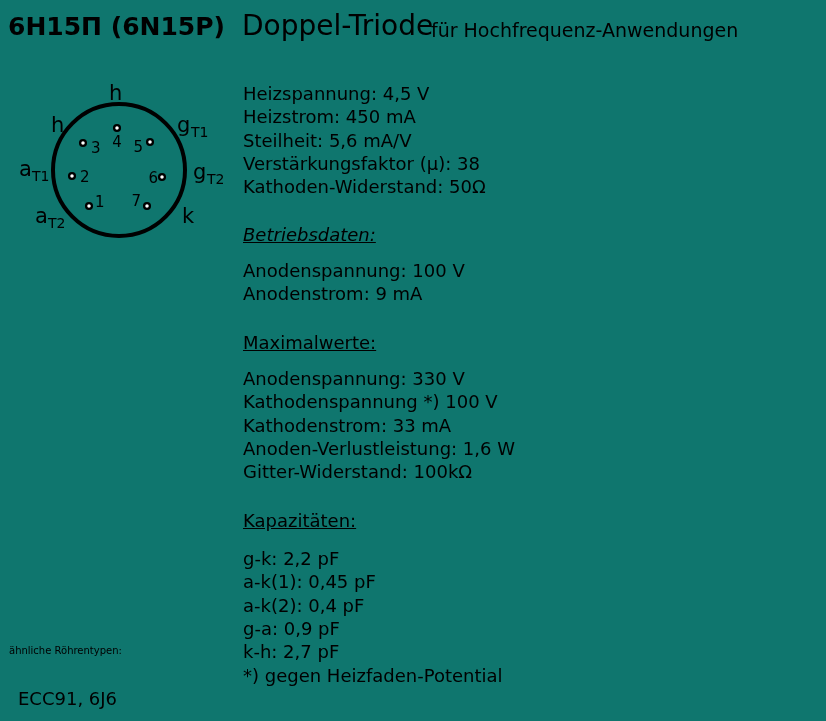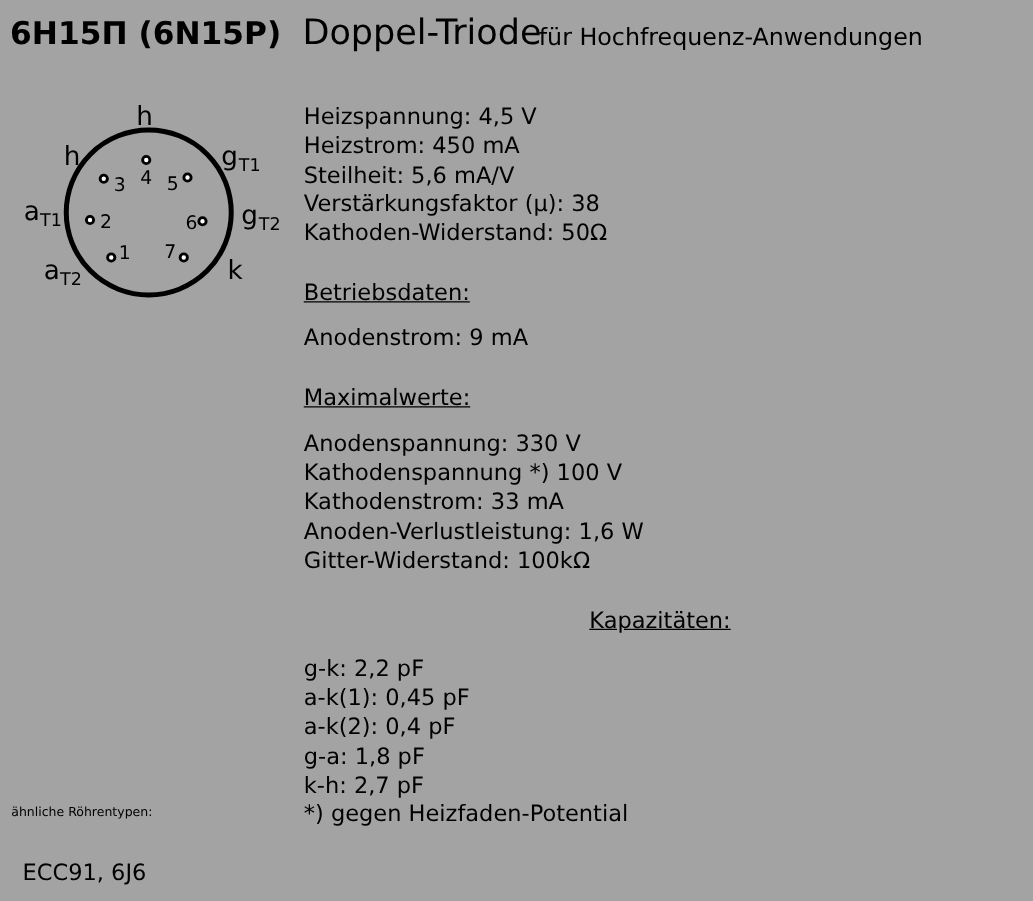--- a/index.html
+++ b/index.html
@@ -1,20 +1,20 @@
 <!DOCTYPE html>
 <html><head>
 <meta charset="utf-8">
 <style>
   html, body { margin: 0; padding: 0; }
   .page {
     position: relative;
     width: 826px;
     height: 721px;
-    background: #a3a3a3;
+    background: #0f766e;
     color: #000000;
     font-family: "DejaVu Sans", "Liberation Sans", sans-serif;
     overflow: hidden;
   }
   
   .tube-name {
     position: absolute; left: 8px; top: 13px;
     font-size: 25px; font-weight: bold; line-height: 1.15;
     white-space: nowrap;
   }
@@ -39,23 +39,23 @@
   .specs-col {
     position: absolute; left: 243px; top: 82px;
     width: 570px;
     font-size: 18px; line-height: 23.33px;
   }
   .spec-line { white-space: nowrap; }
   .section-heading {
     text-decoration: underline;
     white-space: nowrap;
   }
-  .h-betrieb  { margin-top: 24px; margin-bottom: 13px; }
+  .h-betrieb  { margin-top: 24px; margin-bottom: 13px; font-style: italic; }
   .h-maximal  { margin-top: 25px; margin-bottom: 13px; }
-  .h-kapaz    { margin-top: 25px; margin-bottom: 15px; text-align: center; }
+  .h-kapaz    { margin-top: 25px; margin-bottom: 15px; }
   .footnote   { white-space: nowrap; }
   
   .similar-label {
     position: absolute; left: 9px; top: 645px;
     font-size: 10px; white-space: nowrap;
   }
   .similar-value {
     position: absolute; left: 18px; top: 688px;
     font-size: 18px; white-space: nowrap;
   }
@@ -112,38 +112,39 @@
     <div>
       <div class="spec-line">Heizspannung: 4,5 V</div>
       <div class="spec-line">Heizstrom: 450 mA</div>
       <div class="spec-line">Steilheit: 5,6 mA/V</div>
       <div class="spec-line">Verstärkungsfaktor (µ): 38</div>
       <div class="spec-line">Kathoden-Widerstand: 50Ω</div>
     </div>
 
     <div class="section-heading h-betrieb">Betriebsdaten:</div>
     <div>
+      <div class="spec-line">Anodenspannung: 100 V</div>
       <div class="spec-line">Anodenstrom: 9 mA</div>
     </div>
 
     <div class="section-heading h-maximal">Maximalwerte:</div>
     <div>
       <div class="spec-line">Anodenspannung: 330 V</div>
       <div class="spec-line">Kathodenspannung *) 100 V</div>
       <div class="spec-line">Kathodenstrom: 33 mA</div>
       <div class="spec-line">Anoden-Verlustleistung: 1,6 W</div>
       <div class="spec-line">Gitter-Widerstand: 100kΩ</div>
     </div>
 
     <div class="section-heading h-kapaz">Kapazitäten:</div>
     <div>
       <div class="spec-line">g-k: 2,2 pF</div>
       <div class="spec-line">a-k(1): 0,45 pF</div>
       <div class="spec-line">a-k(2): 0,4 pF</div>
-      <div class="spec-line">g-a: 1,8 pF</div>
+      <div class="spec-line">g-a: 0,9 pF</div>
       <div class="spec-line">k-h: 2,7 pF</div>
     </div>
 
     <div class="footnote">*) gegen Heizfaden-Potential</div>
   </div>
 
   <div class="similar-label">ähnliche Röhrentypen:</div>
   <div class="similar-value">ECC91, 6J6</div>
 
 </div>

